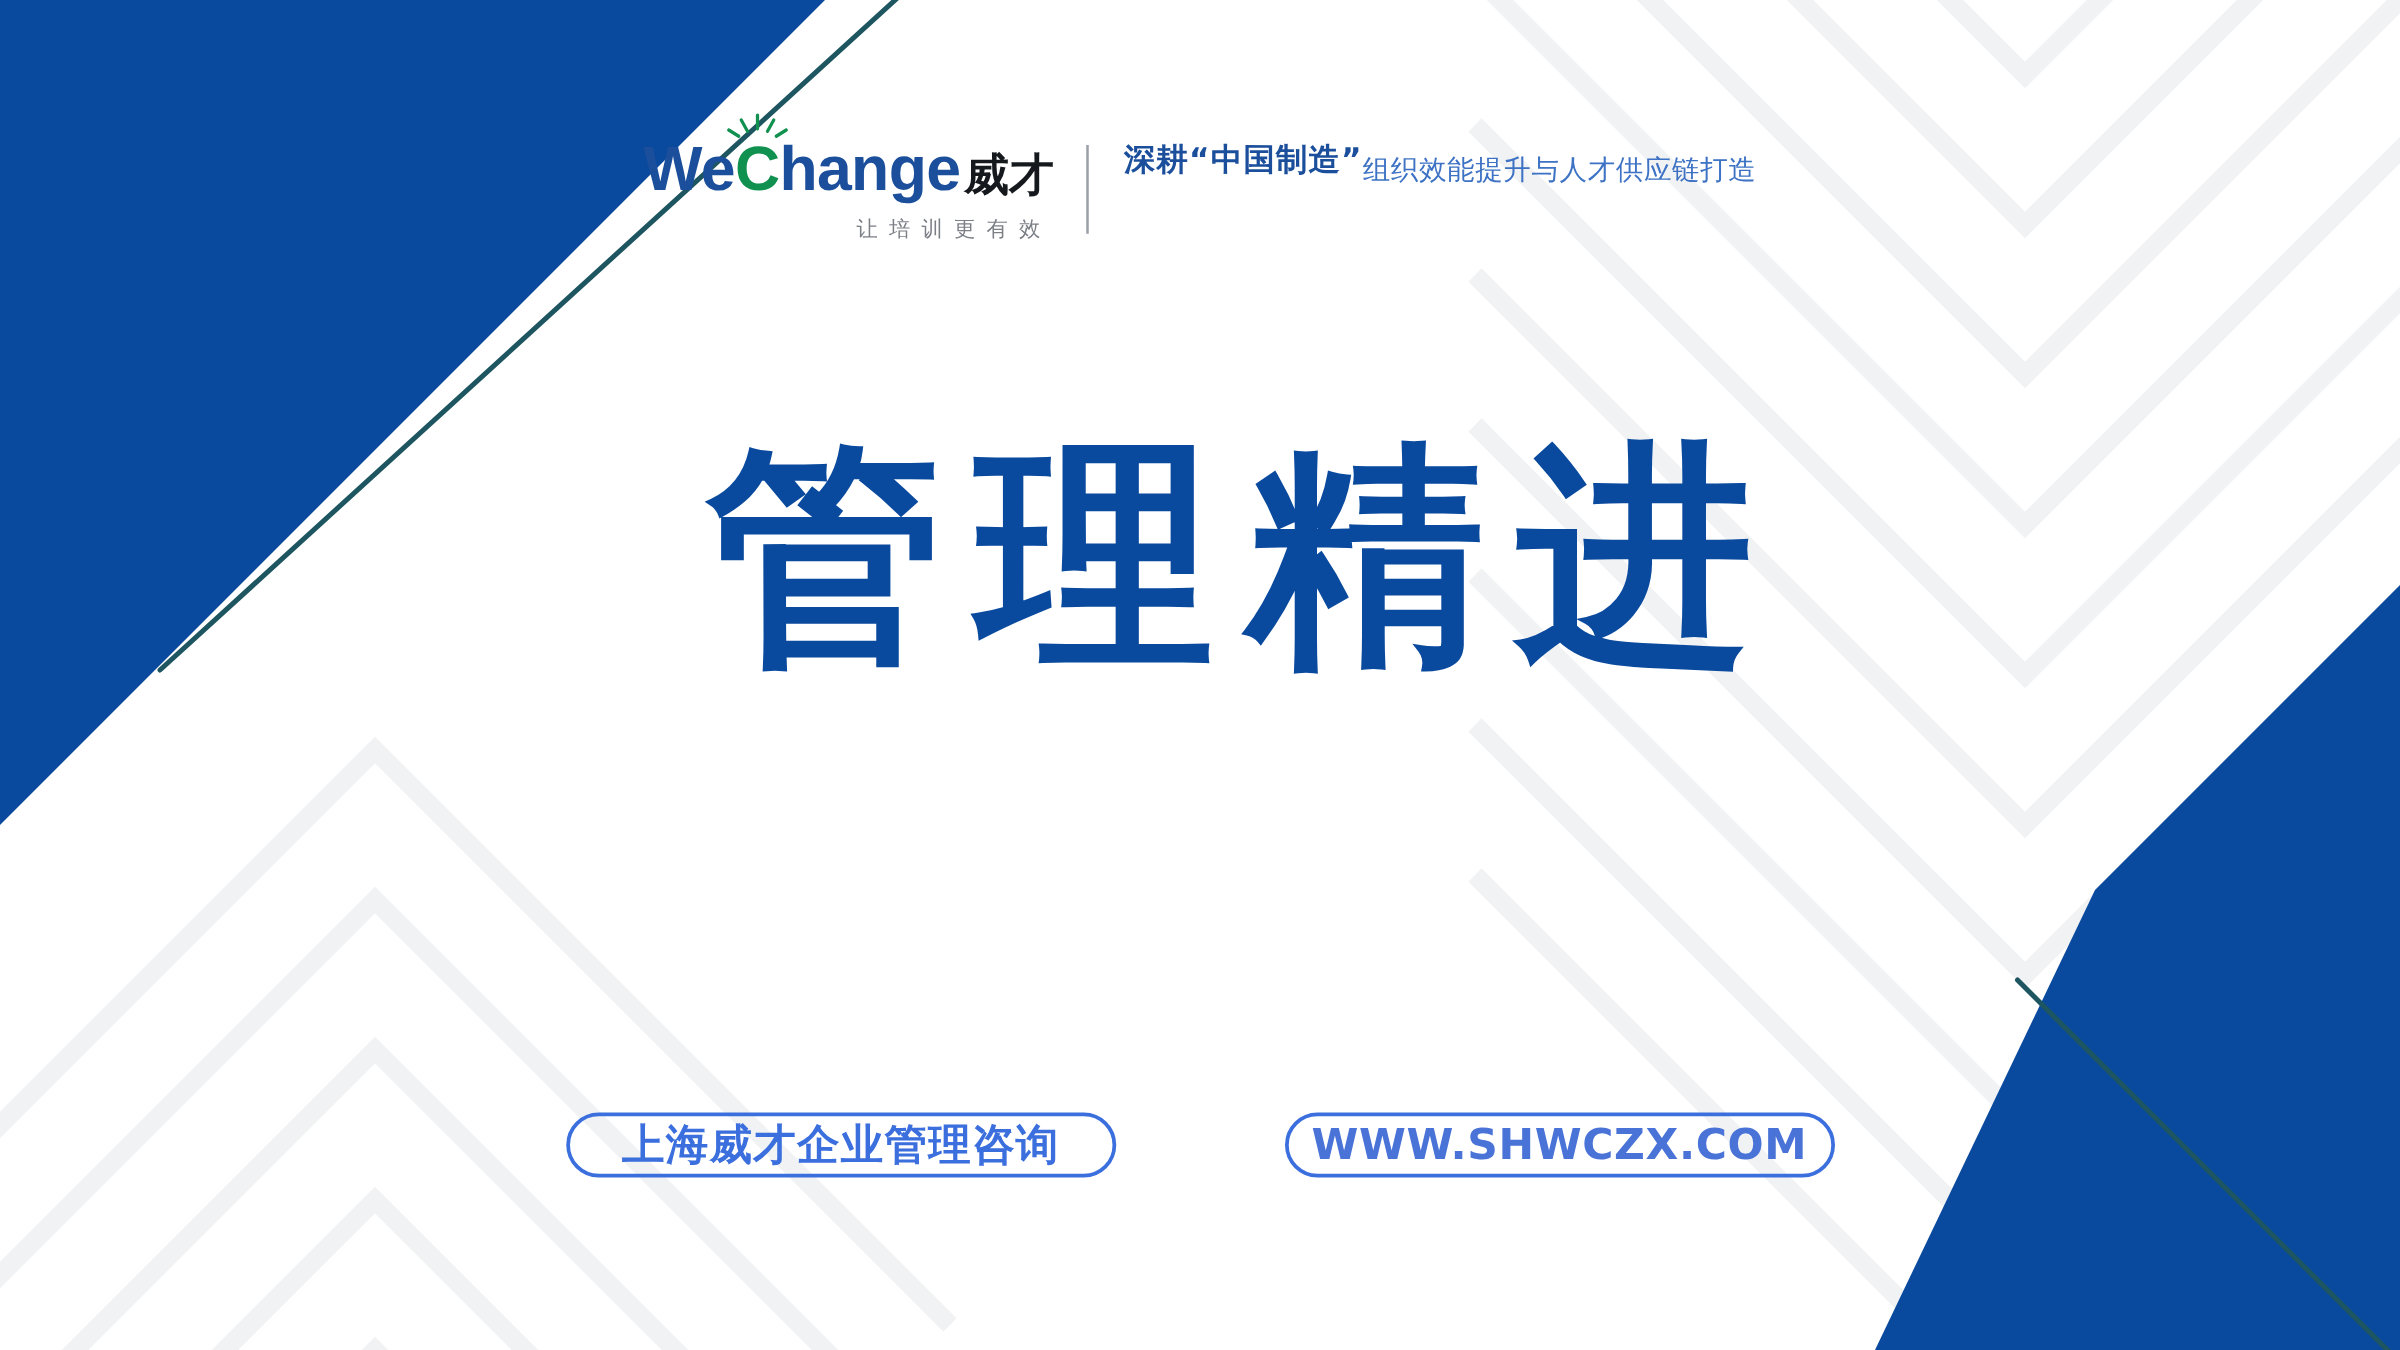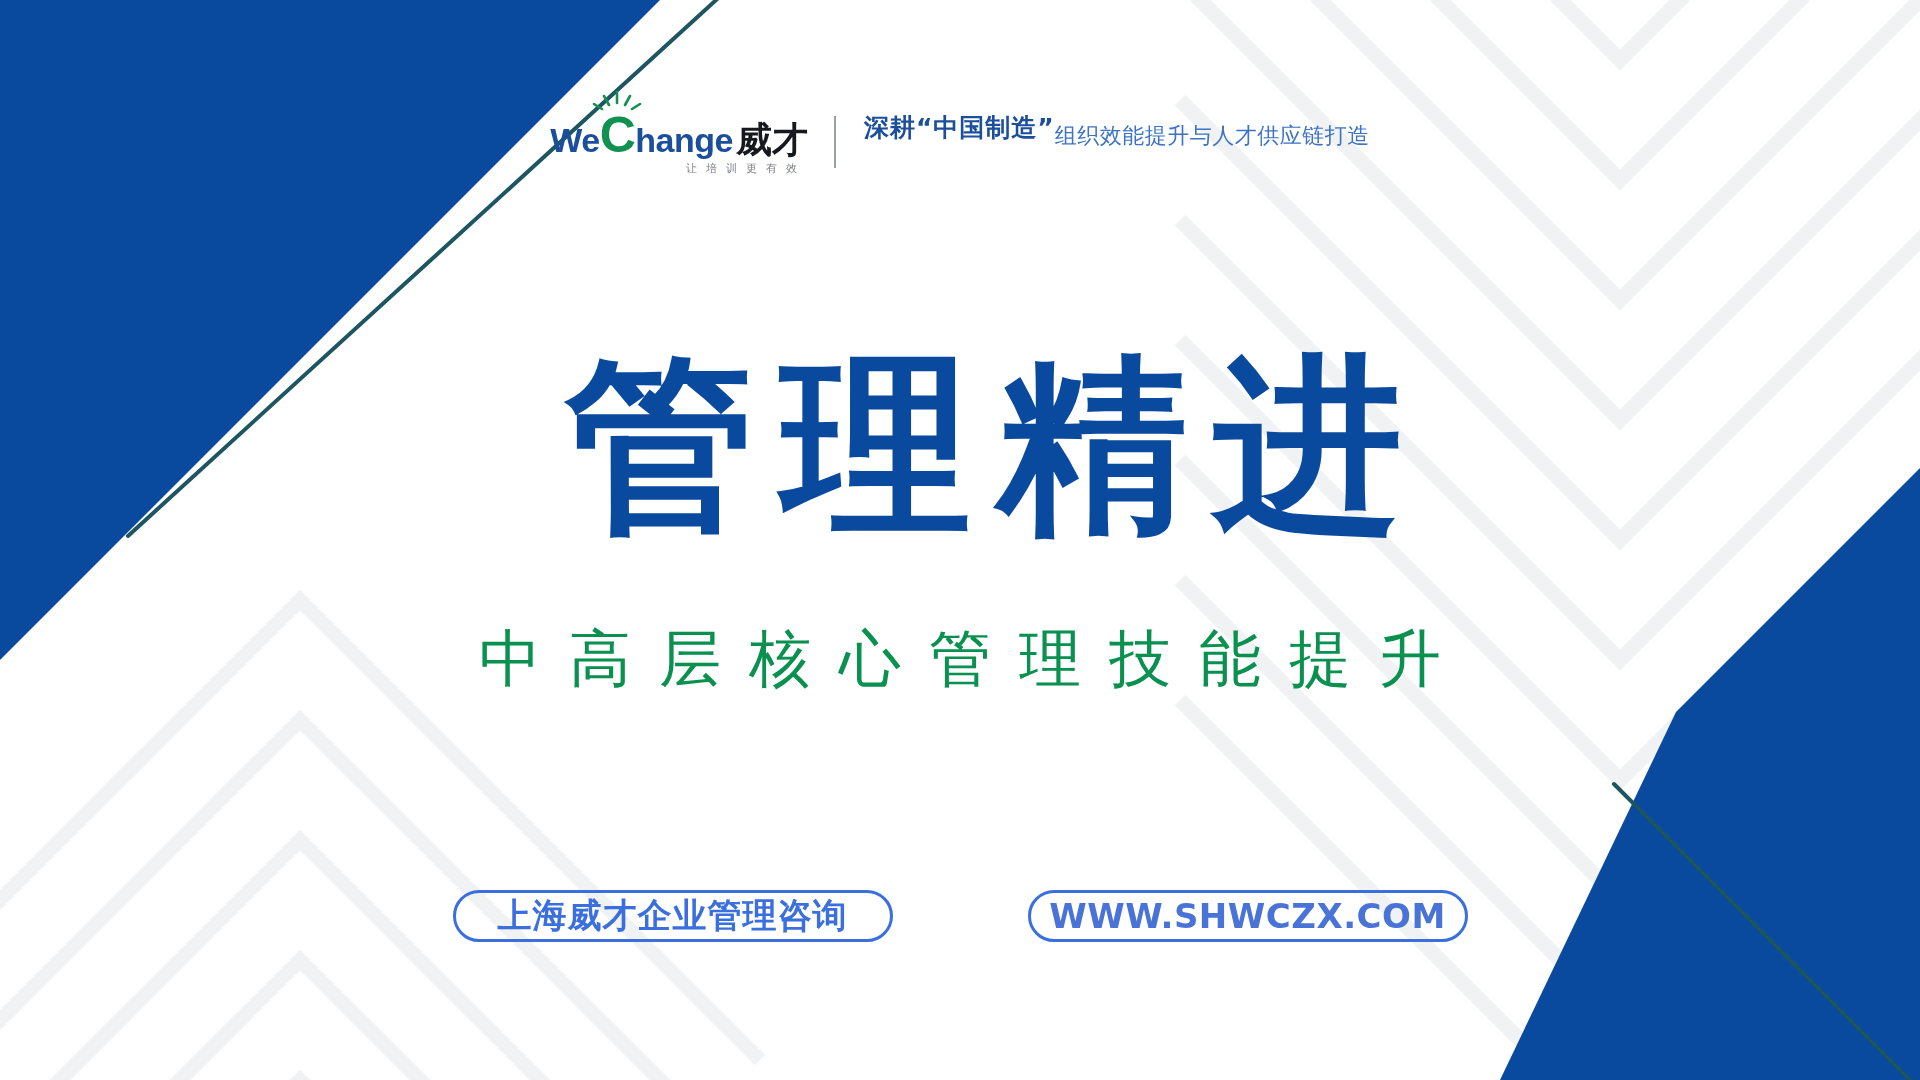--- a/index.html
+++ b/index.html
@@ -43,21 +43,21 @@
     align-items: flex-end;
     padding-right: 26px;
   }
   .logo-wordmark {
     display: flex;
     align-items: baseline;
     line-height: 1;
     position: relative;
   }
   .lw-we, .lw-hange {
-    font-size: 34px;
+    font-size: 50px;
     font-weight: 700;
     color: #1b4f9c;
     letter-spacing: -0.5px;
   }
   .lw-c-wrap {
     position: relative;
     display: inline-block;
   }
   .lw-c {
     font-size: 50px;
@@ -73,24 +73,24 @@
   }
   .lw-cn {
     font-size: 36px;
     font-weight: 700;
     color: #15181c;
     margin-left: 3px;
     letter-spacing: 0px;
     font-family: Liberation Serif, serif;
   }
   .logo-tagline {
-    font-size: 11px;
+    font-size: 17px;
     color: #7b7f86;
     letter-spacing: 9px;
-    margin-top: 1px;
+    margin-top: 12px;
     padding-right: 2px;
     font-family: Liberation Mono, monospace;
   }
 
   .logo-divider {
     width: 2px;
     align-self: stretch;
     background: #9aa0a8;
     margin-top: 6px;
     margin-bottom: 8px;
@@ -263,20 +263,19 @@
 
     <div class="slogan-block">
       <div class="slogan-main">深耕“中国制造”</div>
       <div class="slogan-sub">组织效能提升与人才供应链打造</div>
     </div>
 
   </div>
 
   <div class="headline">管理精进</div>
 
-  <div class="subtitle">中高层核心管理技能提升</div>
 
   <div class="pill-row">
     <div class="pill pill-company">上海威才企业管理咨询</div>
     <div class="pill pill-site">WWW.SHWCZX.COM</div>
   </div>
 
 </div>
 
 </body></html>

